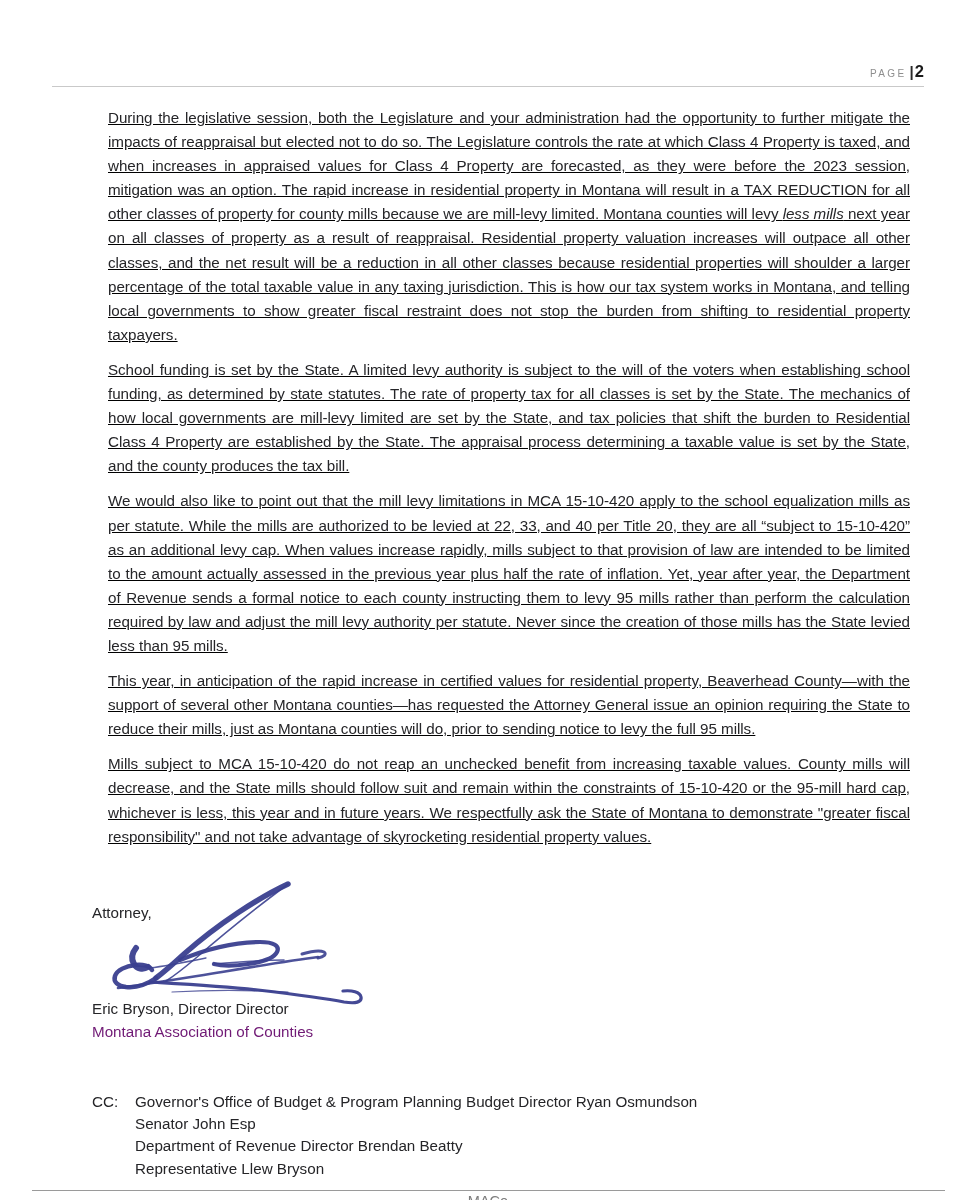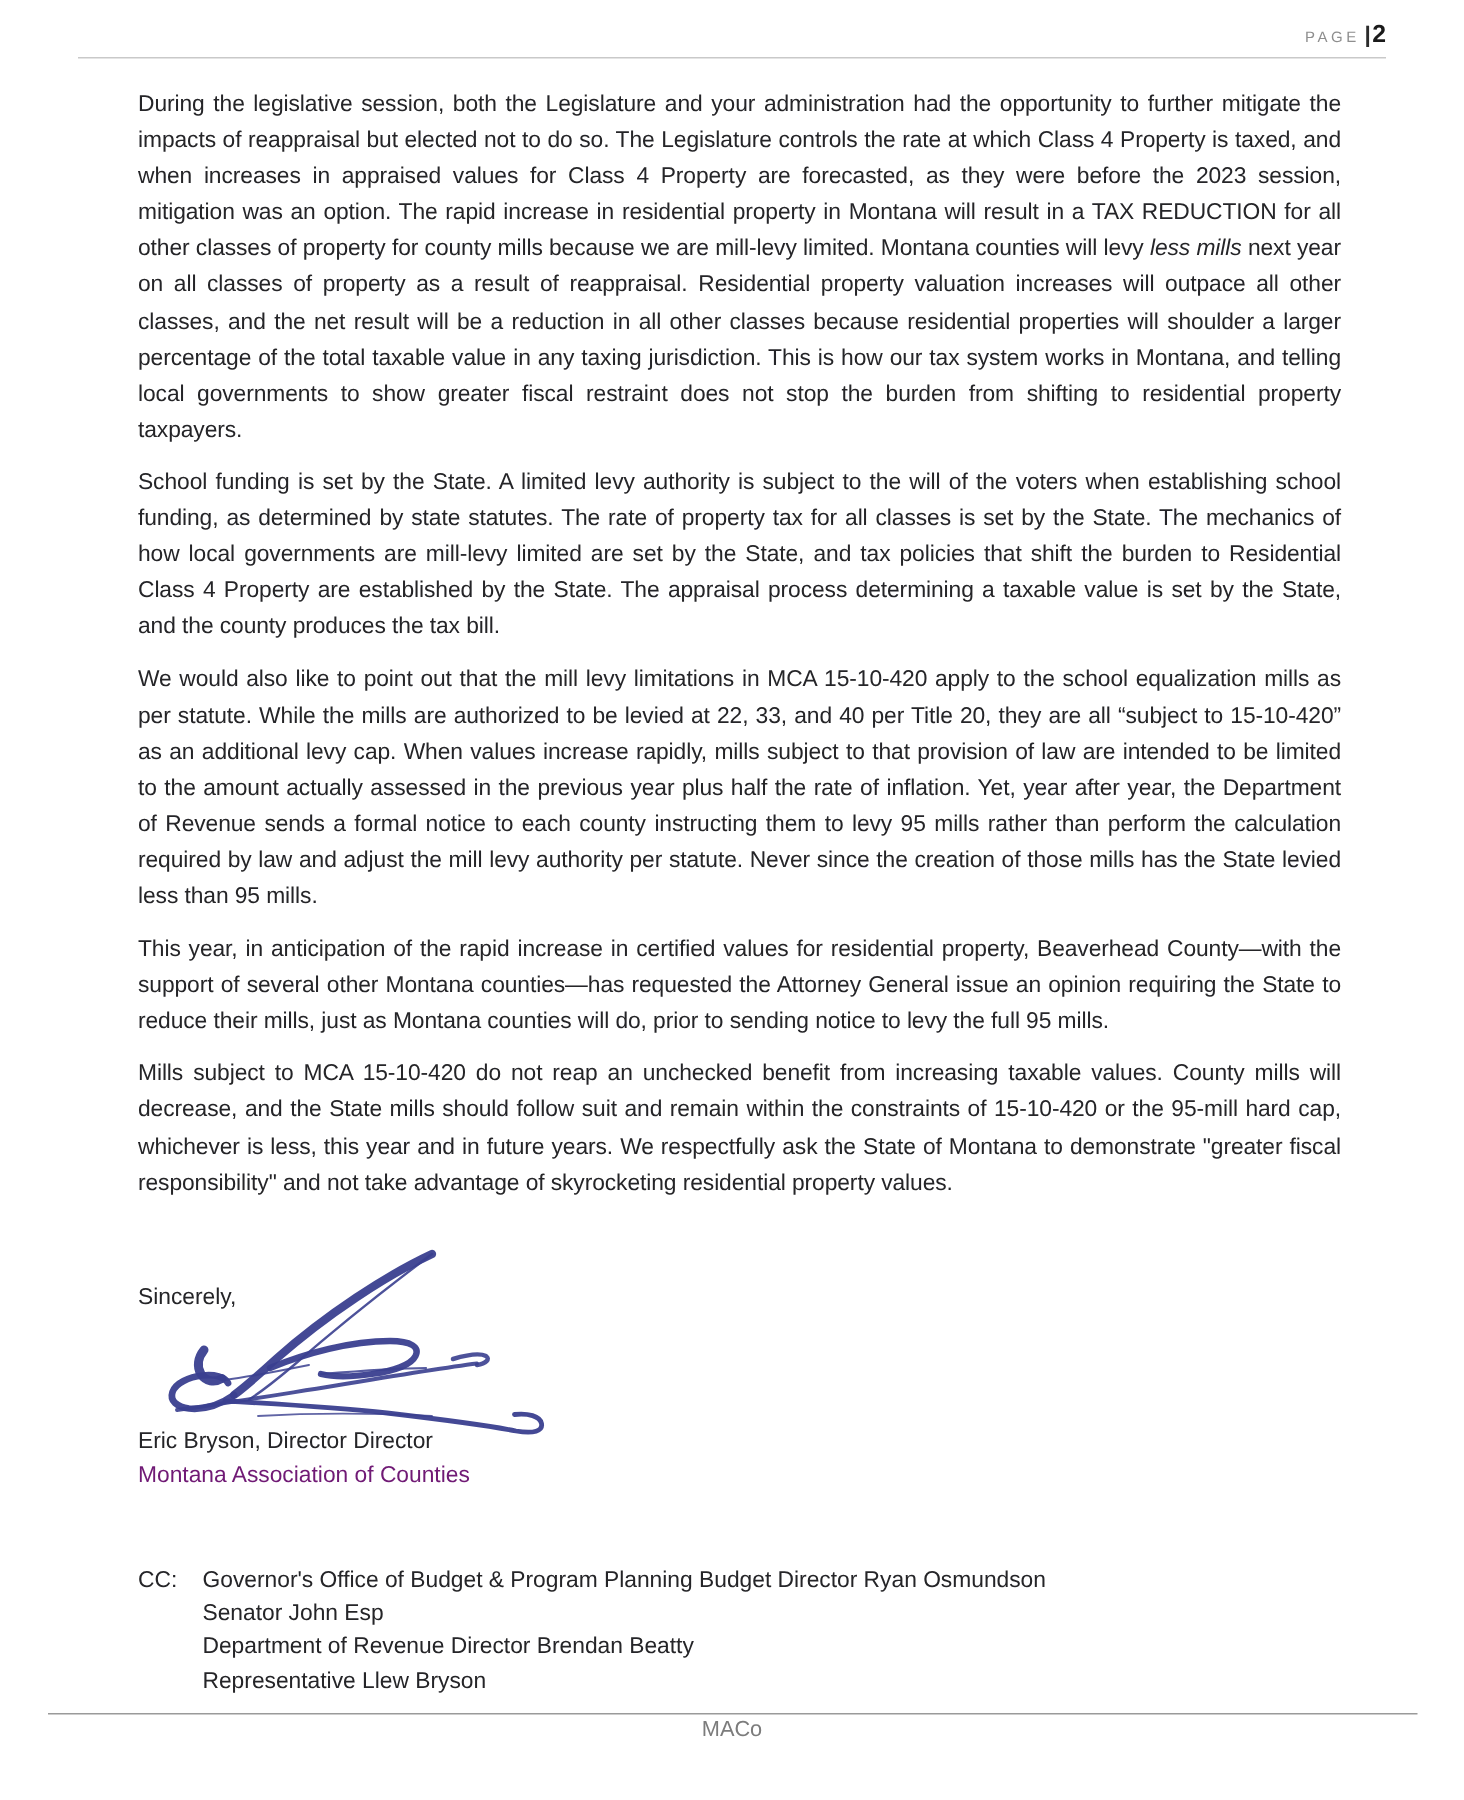--- a/index.html
+++ b/index.html
@@ -13,20 +13,21 @@
     position: relative;
     overflow: hidden;
     font-family: "Liberation Sans", sans-serif;
     -webkit-font-smoothing: antialiased;
   }
 
   .page {
     position: absolute;
     inset: 0;
     background: #ffffff;
+    margin-top: 48px;
   }
 
   
   .header {
     position: absolute;
     left: 52px;
     top: 14px;
     width: 872px;
     height: 30px;
   }
@@ -56,23 +57,24 @@
     color: #1a1a1a;
     font-weight: bold;
     font-size: 16.5px;
     letter-spacing: 0;
     margin-left: 1px;
   }
 
   
   .content {
     position: absolute;
-    left: 92px;
+    left: 108px;
     top: 58px;
     width: 802px;
+    text-decoration: underline;
   }
   p.body {
     margin: 0 0 11px 0;
     text-align: justify;
     text-justify: inter-word;
     font-size: 15.2px;
     line-height: 24.1px;
     color: #252528;
     letter-spacing: -0.05px;
   }
@@ -174,21 +176,21 @@
 
   <div class="content">
     <p class="body">During the legislative session, both the Legislature and your administration had the opportunity to further mitigate the impacts of reappraisal but elected not to do so. The Legislature controls the rate at which Class 4 Property is taxed, and when increases in appraised values for Class 4 Property are forecasted, as they were before the 2023 session, mitigation was an option. The rapid increase in residential property in Montana will result in a TAX REDUCTION for all other classes of property for county mills because we are mill-levy limited. Montana counties will levy <em class="it">less mills</em> next year on all classes of property as a result of reappraisal. Residential property valuation increases will outpace all other classes, and the net result will be a reduction in all other classes because residential properties will shoulder a larger percentage of the total taxable value in any taxing jurisdiction. This is how our tax system works in Montana, and telling local governments to show greater fiscal restraint does not stop the burden from shifting to residential property taxpayers.</p>
     <p class="body">School funding is set by the State. A limited levy authority is subject to the will of the voters when establishing school funding, as determined by state statutes. The rate of property tax for all classes is set by the State. The mechanics of how local governments are mill-levy limited are set by the State, and tax policies that shift the burden to Residential Class 4 Property are established by the State. The appraisal process determining a taxable value is set by the State, and the county produces the tax bill.</p>
     <p class="body">We would also like to point out that the mill levy limitations in MCA 15-10-420 apply to the school equalization mills as per statute.  While the mills are authorized to be levied at 22, 33, and 40 per Title 20, they are all “subject to 15-10-420” as an additional levy cap.  When values increase rapidly, mills subject to that provision of law are intended to be limited to the amount actually assessed in the previous year plus half the rate of inflation.  Yet, year after year, the Department of Revenue sends a formal notice to each county instructing them to levy 95 mills rather than perform the calculation required by law and adjust the mill levy authority per statute.  Never since the creation of those mills has the State levied less than 95 mills.</p>
     <p class="body">This year, in anticipation of the rapid increase in certified values for residential property, Beaverhead County—with the support of several other Montana counties—has requested the Attorney General issue an opinion requiring the State to reduce their mills, just as Montana counties will do, prior to sending notice to levy the full 95 mills.</p>
     <p class="body">Mills subject to MCA 15-10-420 do not reap an unchecked benefit from increasing taxable values. County mills will decrease, and the State mills should follow suit and remain within the constraints of 15-10-420 or the 95-mill hard cap, whichever is less, this year and in future years. We respectfully ask the State of Montana to demonstrate "greater fiscal responsibility" and not take advantage of skyrocketing residential property values.</p>
   </div>
 
   <div class="sig-block">
-    <div class="sincerely">Sincerely,</div>
+    <div class="sincerely">Attorney,</div>
   </div>
 
   <svg class="sig-art" viewBox="0 0 300 140">
     <g fill="none" stroke="#3a3f8f" stroke-linecap="round">
       <path d="M200 4 C170 18 130 44 96 74 C84 85 76 92 68 98" stroke-width="5.5" opacity="0.95"></path>
       <path d="M200 4 C176 22 140 50 108 78 C95 89 86 96 78 101" stroke-width="1.6" opacity="0.9"></path>
       <path d="M68 98 C58 105 48 108 38 107 C30 106 25 102 27 96
                C29 90 38 86 47 85 C55 84 62 86 64 90" stroke-width="4.5" opacity="0.95"></path>
       <path d="M48 68 C44 73 43 79 46 84 C49 89 55 90 60 87" stroke-width="6" opacity="0.95"></path>
       <path d="M62 88 C78 86 98 82 118 78" stroke-width="1.3" opacity="0.85"></path>

